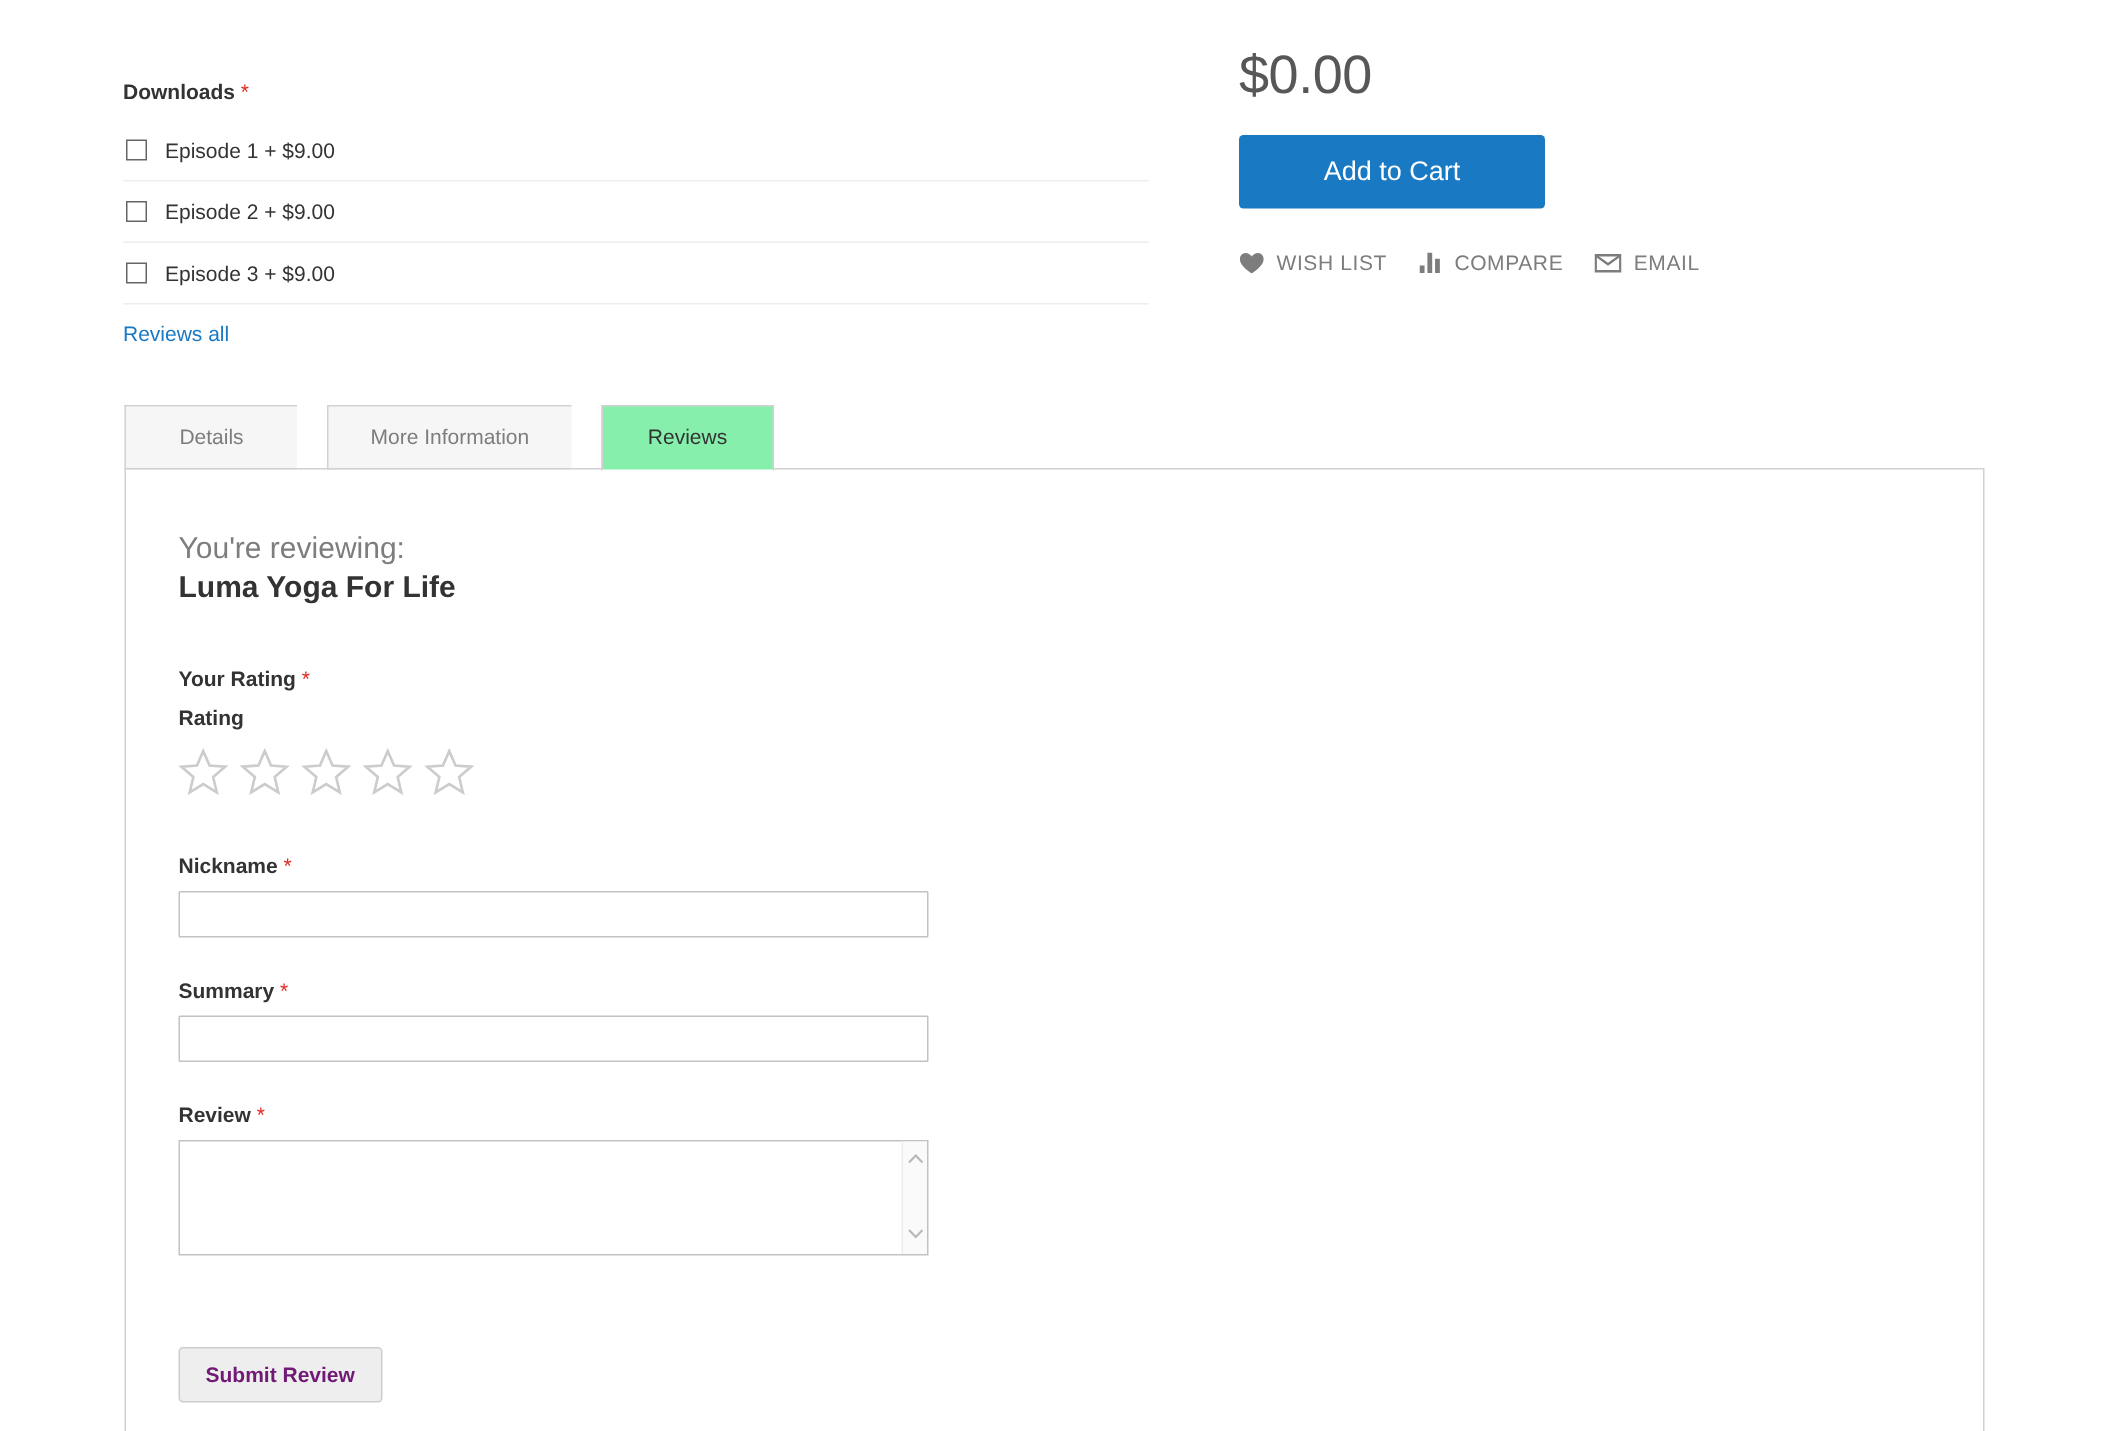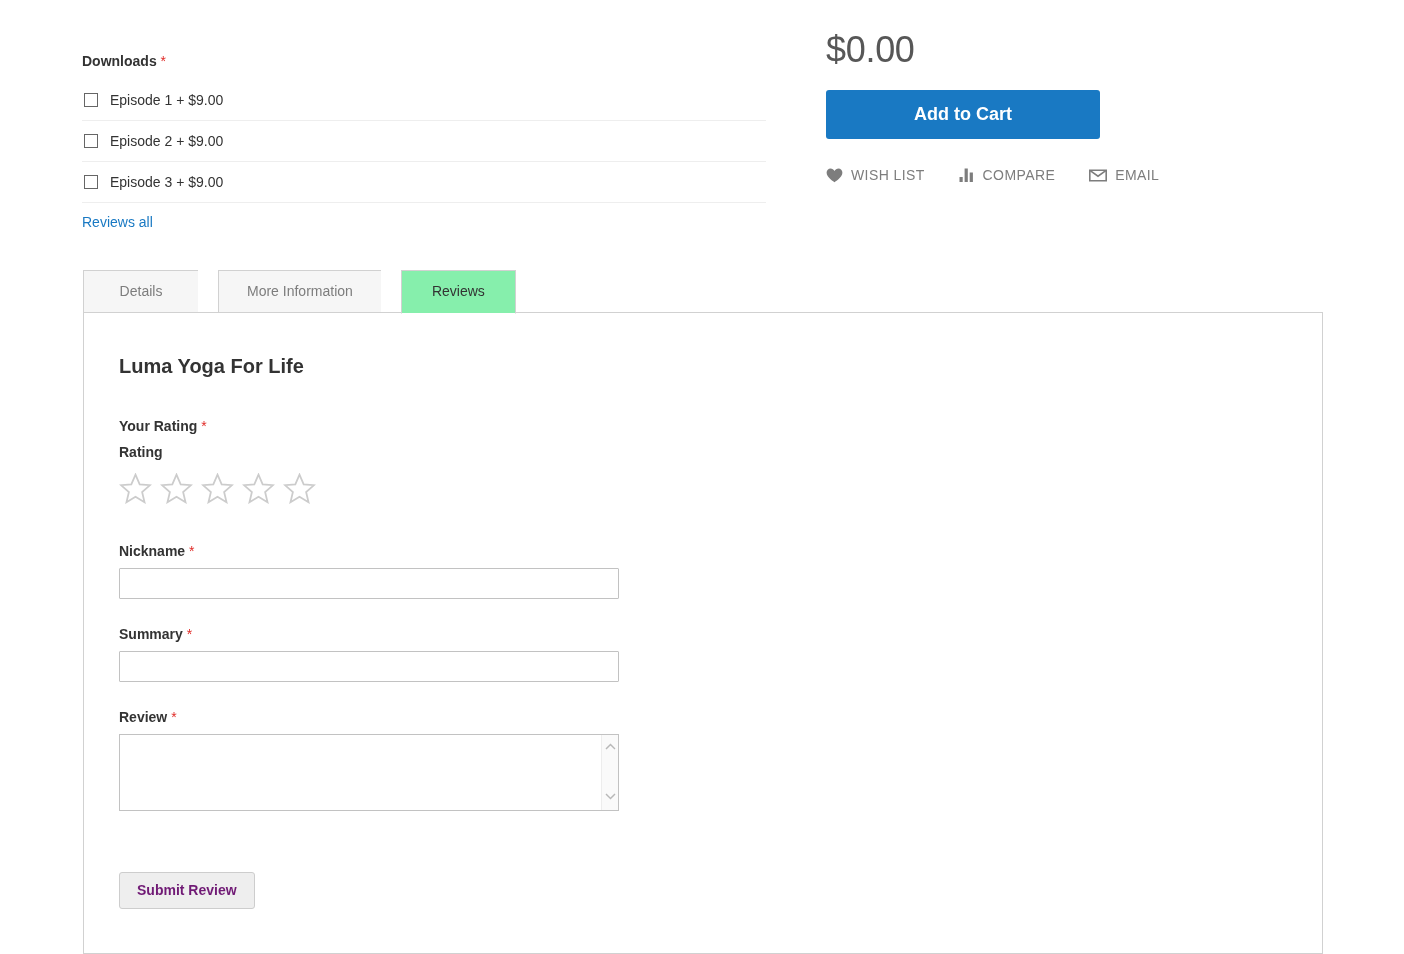--- a/index.html
+++ b/index.html
@@ -63,41 +63,41 @@
   .buy-block { position: absolute; left: 826px; top: 28px; }
   .price {
     font-size: 36px;
     font-weight: normal;
     color: #575757;
     line-height: 44px;
     letter-spacing: -0.3px;
   }
   .add-to-cart {
     display: block;
-    width: 274px;
+    width: 204px;
     height: 49px;
     margin-top: 18px;
     background: #1979c3;
     border: none;
     border-radius: 3px;
     color: #ffffff;
     font-size: 18px;
-    font-weight: bold;
+    font-weight: normal;
     font-family: "Liberation Sans", sans-serif;
     cursor: pointer;
     line-height: 49px;
     padding: 0;
     text-align: center;
   }
 
   .actions {
     display: flex;
     align-items: center;
     margin-top: 28px;
-    gap: 34px;
+    gap: 21px;
   }
   .action-link {
     display: flex;
     align-items: center;
     text-decoration: none;
     color: #7d7d7d;
     font-size: 14px;
     letter-spacing: 0.4px;
     cursor: pointer;
     line-height: 16px;
@@ -312,20 +312,21 @@
   <div class="tabs-area">
 
     <div class="tab-strip">
       <div class="tab">Details</div>
       <div class="tab">More Information</div>
       <div class="tab active">Reviews</div>
     </div>
 
     <div class="tab-panel">
 
+      <div class="review-title-small">You're reviewing:</div>
       <div class="review-title-big">Luma Yoga For Life</div>
 
       <div class="form-label">
         <span>Your Rating</span>
         <span class="req">*</span>
       </div>
       <div class="sub-label">Rating</div>
 
       <div class="stars">
         <svg class="star" viewBox="0 0 24 23">

